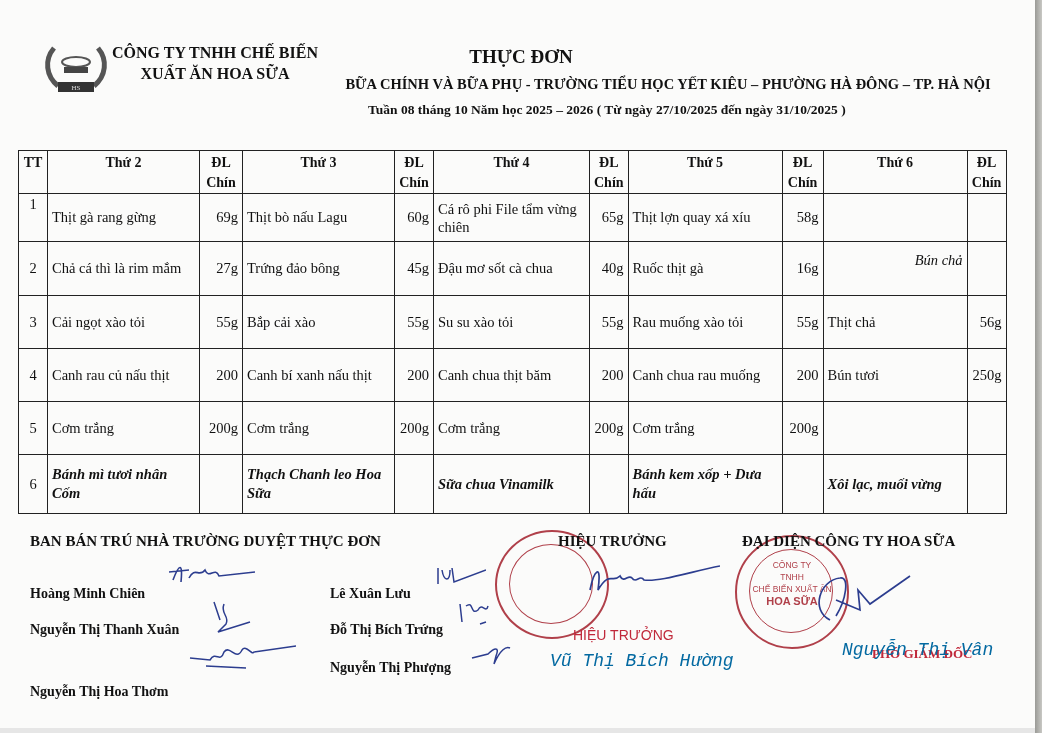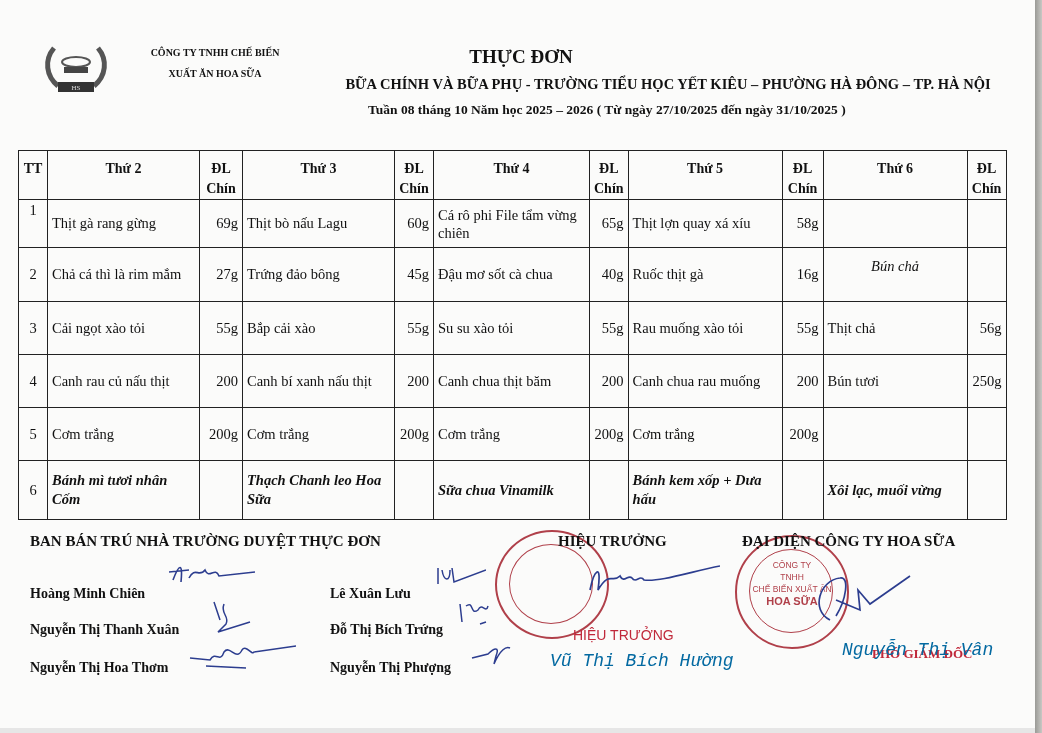--- a/index.html
+++ b/index.html
@@ -1,31 +1,31 @@
 <!DOCTYPE html>
 <html><head>
 <meta charset="utf-8">
 <style>
   html, body { margin:0; padding:0; }
   body { width:1042px; height:733px; position:relative; overflow:hidden; background:#e6e6e6; font-family:"Liberation Serif", serif; color:#111; }
   .paper { position:absolute; left:0; top:0; width:1035px; height:728px; background:#fbfbfa; }
   .edge { position:absolute; left:1035px; top:0; width:7px; height:733px; background:linear-gradient(90deg,#9a9a96,#c8c8c4); }
   .logo { position:absolute; left:40px; top:42px; width:72px; height:56px; }
-  .company { position:absolute; left:110px; top:42px; width:210px; text-align:center; font-weight:bold; font-size:10px; line-height:21px; }
+  .company { position:absolute; left:110px; top:42px; width:210px; text-align:center; font-weight:bold; font-size:16px; line-height:21px; }
   .title { position:absolute; left:0; width:1242px; text-align:center; font-weight:bold; }
   .t1 { top:46px; left:-100px; font-size:19px; }
   .t2 { top:76px; left:318px; width:700px; text-align:center; font-size:14.5px; }
   .t3 { top:102px; left:368px; width:620px; text-align:left; font-size:13.5px; }
   table.menu { position:absolute; left:18px; top:150px; border-collapse:collapse; font-size:14.5px; }
   table.menu td, table.menu th { border:1.3px solid #222; padding:0 4px; vertical-align:middle; }
-  table.menu th { font-weight:bold; font-size:14px; vertical-align:top; padding-top:8px; text-align:center; line-height:20px; }
+  table.menu th { font-weight:bold; font-size:14px; vertical-align:top; padding-top:2px; text-align:center; line-height:20px; }
   td.tt { text-align:center; width:20px; }
   td.qty { text-align:right; }
   td.it { font-weight:bold; font-style:italic; vertical-align:top; padding-top:8px; line-height:19px; }
-  td.center-it { font-style:italic; text-align:center; }
+  td.center-it { font-style:italic; text-align:right; }
   .approve-title { position:absolute; left:30px; top:533px; font-weight:bold; font-size:15px; }
   .signer { position:absolute; font-weight:bold; font-size:14px;margin-top:16px; }
   .sig { position:absolute; }
   .hdr2 { position:absolute; font-weight:bold; font-size:15px; }
   .stamp { position:absolute; border-radius:50%; border:2px solid #b0404a; color:#b0404a; font-family:"Liberation Sans", sans-serif; text-align:center; }
   .red-text { position:absolute; color:#c0283a; font-family:"Liberation Sans", sans-serif; }
   .script { position:absolute; color:#0369a1; font-style:italic; font-family:Liberation Mono, monospace; }
 </style>
 </head>
 <body>
@@ -156,21 +156,21 @@
     <td class="qty"></td>
     <td class="it">Xôi lạc, muối vừng</td>
     <td class="qty"></td>
   </tr>
 </tbody>
   </table>
 
 <div class="approve-title">BAN BÁN TRÚ NHÀ TRƯỜNG DUYỆT THỰC ĐƠN</div>
 <div class="signer" style="left:30px;top:570px">Hoàng Minh Chiên</div>
 <div class="signer" style="left:30px;top:606px">Nguyễn Thị Thanh Xuân</div>
-<div class="signer" style="left:30px;top:644px">Nguyễn Thị Hoa Thơm</div>
+<div class="signer" style="left:30px;top:668px">Nguyễn Thị Hoa Thơm</div>
 <div class="signer" style="left:330px;top:570px">Lê Xuân Lưu</div>
 <div class="signer" style="left:330px;top:606px">Đỗ Thị Bích Trứng</div>
 <div class="signer" style="left:330px;top:644px">Nguyễn Thị Phượng</div>
 
 <svg class="sig" style="left:165px;top:558px" width="90" height="30">
     <path d="M8 22 C14 6 18 4 16 24 M4 14 L24 12 M24 20 C30 8 34 20 40 12 C44 22 50 8 54 18 L90 14" stroke="#2c3d8f" stroke-width="1.6" fill="none"></path>
   </svg>
 <svg class="sig" style="left:210px;top:598px" width="50" height="40">
     <path d="M4 4 L10 22 M14 6 C10 16 20 18 16 26 L8 34 L40 24" stroke="#2c3d8f" stroke-width="1.5" fill="none"></path>
   </svg>

